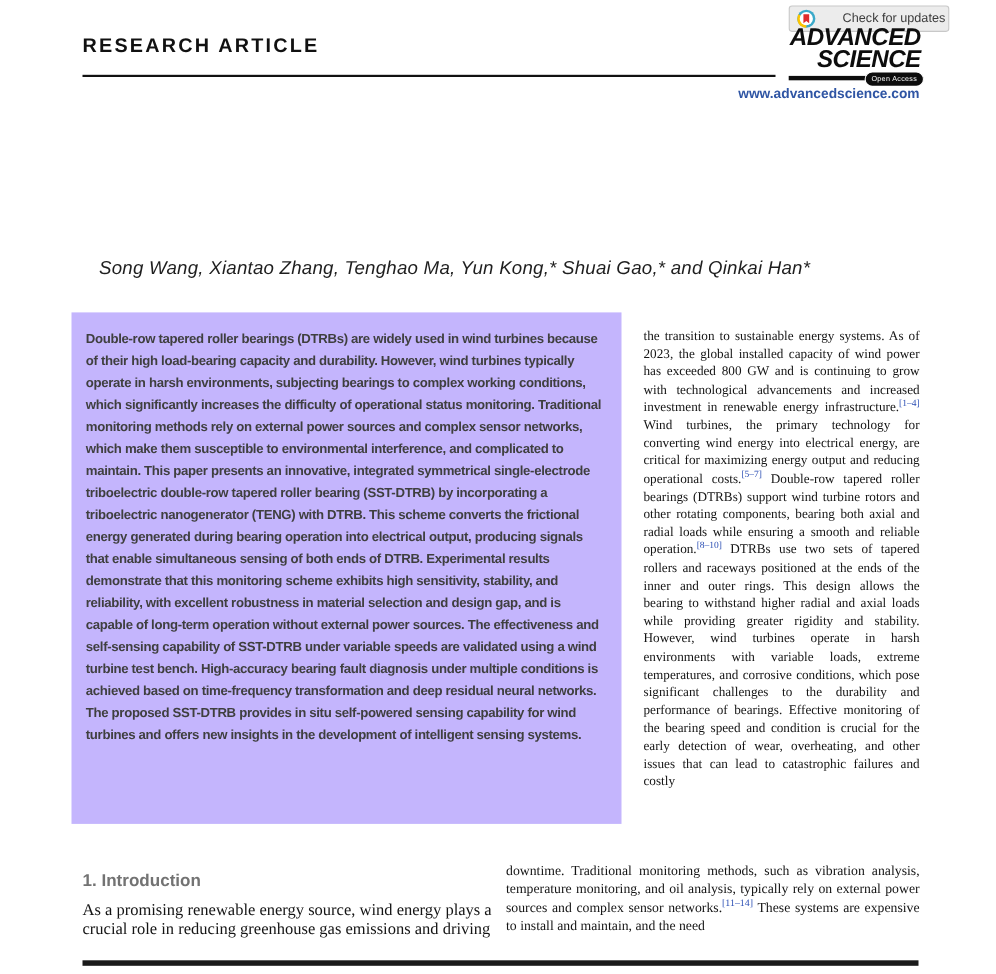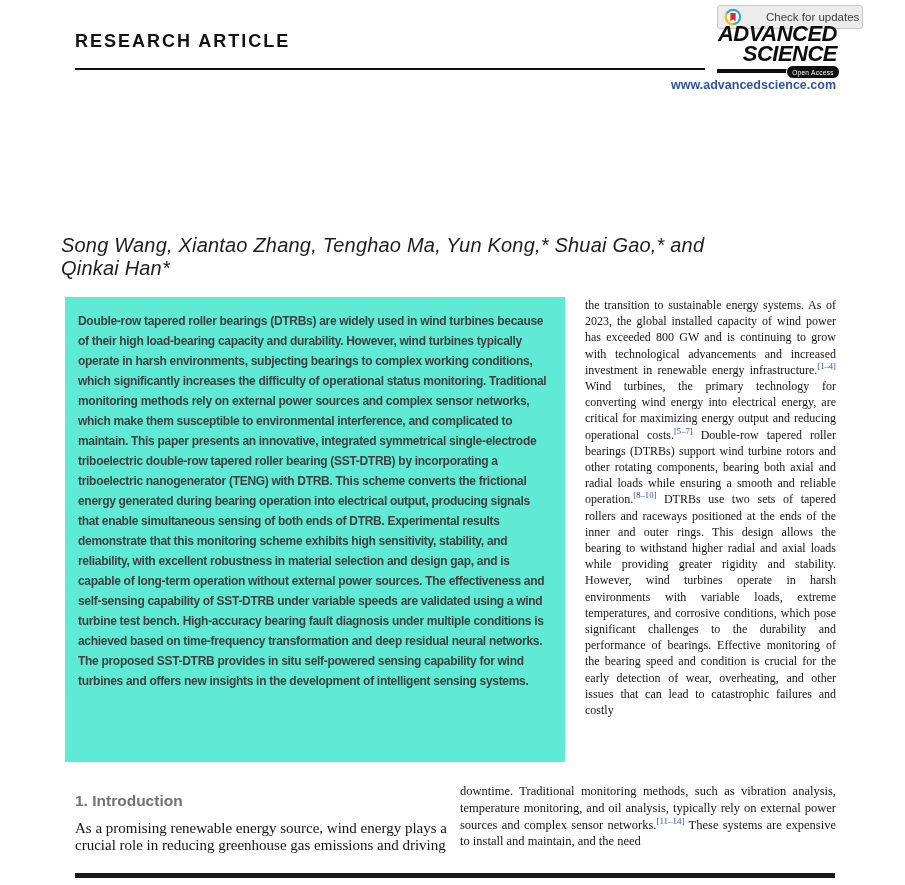--- a/index.html
+++ b/index.html
@@ -46,28 +46,28 @@
     font-family:"Liberation Sans", sans-serif;font-weight:700;font-size:12.5px;
     color:#2f55a4;text-decoration:none;cursor:pointer;margin-left:24px;
   }
   
   .title{
     position:absolute;left:75px;top:101px;width:788px;
     font-family:"Liberation Sans", sans-serif;font-weight:700;
     font-size:26px;line-height:37px;letter-spacing:-0.7px;color:#1a1a1a;
   }
   .authors{
-    position:absolute;left:61px;top:234px;width:700px;
+    position:absolute;left:90px;top:234px;width:700px;
     font-family:"Liberation Sans", sans-serif;font-style:italic;
-    font-size:20px;color:#1e1e1e;letter-spacing:0.2px;
+    font-size:17px;color:#1e1e1e;letter-spacing:0.2px;
   }
   
   .abstract-box{
-    position:absolute;left:65px;top:297px;width:500px;height:465px;
-    background:#5eead4;box-sizing:border-box;
+    position:absolute;left:65px;top:284px;width:500px;height:465px;
+    background:#c4b5fd;box-sizing:border-box;
     padding:14px 12px 0 13px;overflow:hidden;
   }
   .abstract-text{
     font-family:"Liberation Sans", sans-serif;font-weight:700;
     font-size:12px;line-height:20px;letter-spacing:-0.3px;color:#3f3f3f;
     text-align:left;
   }
   
   .col-right{
     position:absolute;left:585px;top:297px;width:251px;

